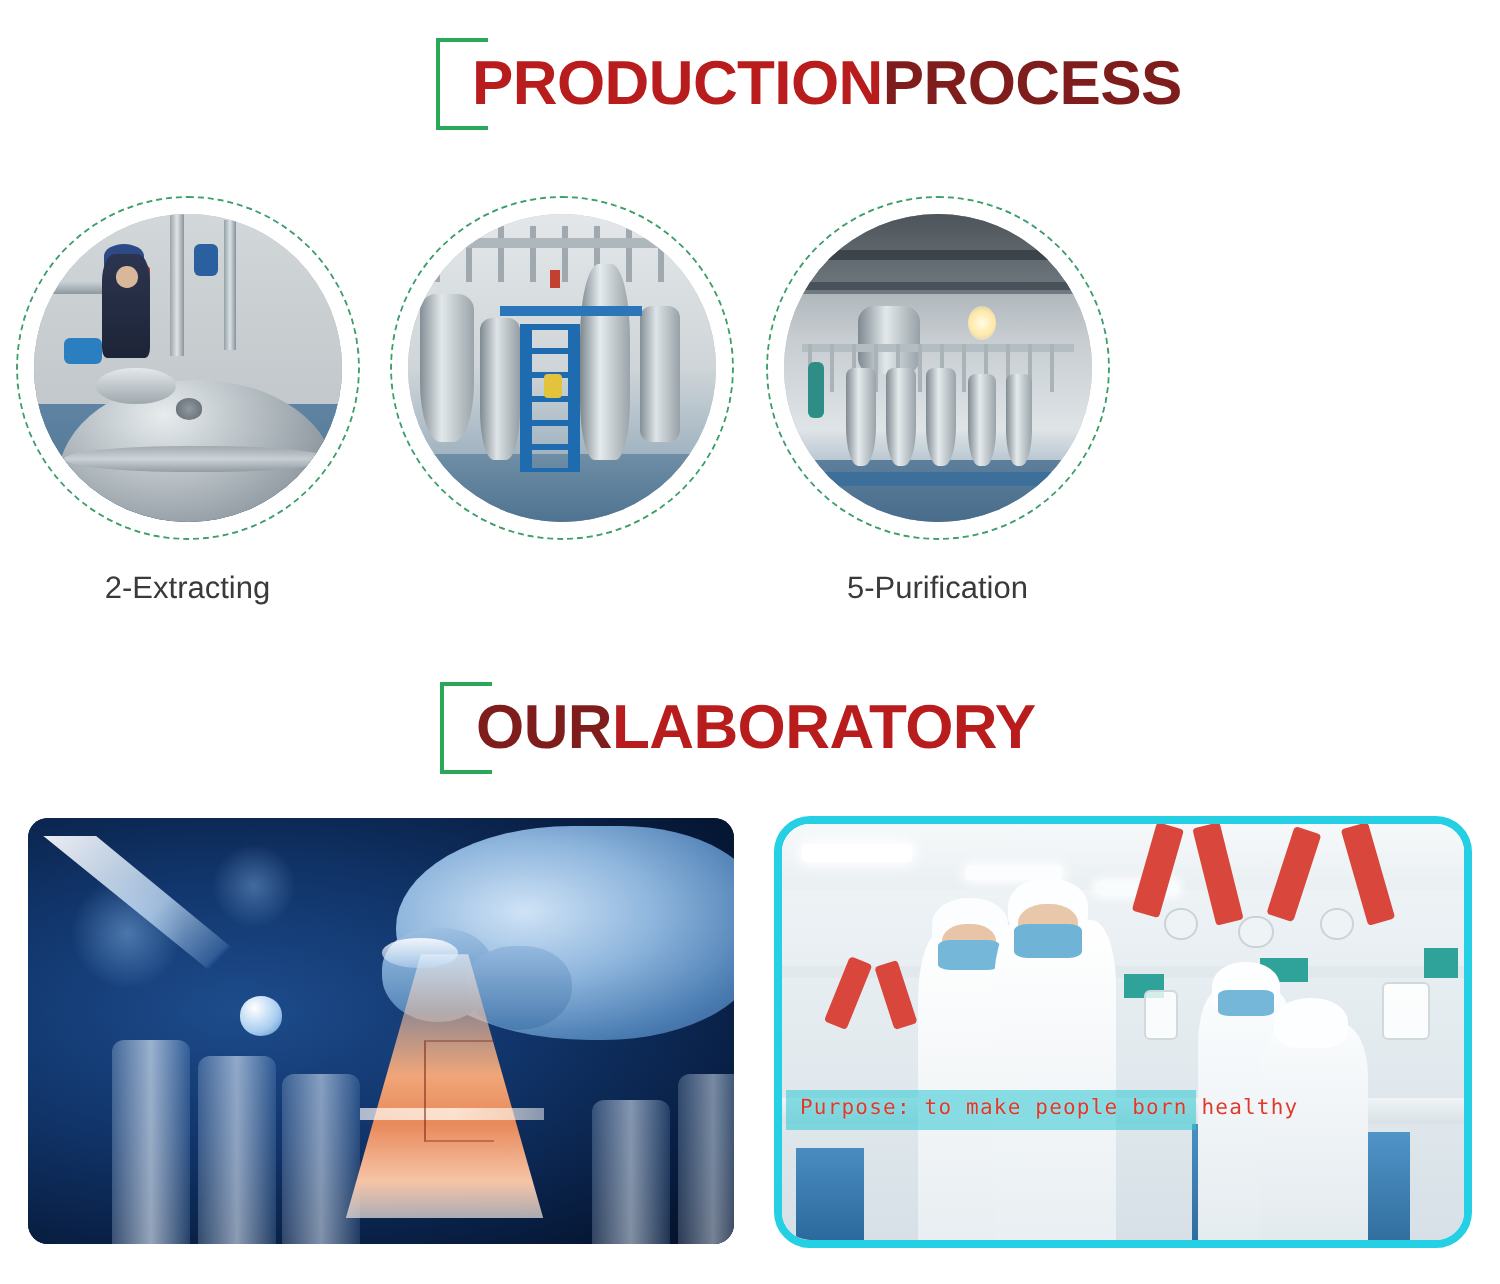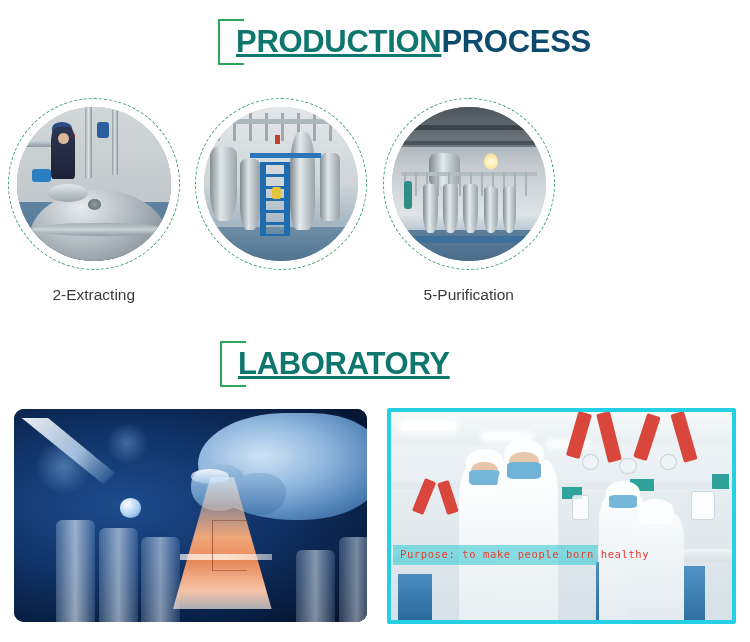--- a/index.html
+++ b/index.html
@@ -28,22 +28,22 @@
     margin-right: -8px;
     flex: 0 0 auto;
   }
   .title-text {
     font-size: 31px;
     font-weight: 700;
     letter-spacing: -0.3px;
     line-height: 46px;
     font-family: "Liberation Sans", sans-serif;
   }
-  .t-green { color: #0f766e; text-decoration: underline; }
-  .t-dark  { color: #0c4a6e; }
+  .t-green { color: #b91c1c; }
+  .t-dark  { color: #7f1d1d; }
 
   #title-production { left: 218px; top: 18px; }
   #title-laboratory { left: 220px; top: 340px; }
 
   
   .process-row {
     position: absolute;
     left: 0; top: 98px;
     width: 750px; height: 215px;
     display: flex;
@@ -165,21 +165,21 @@
     left: 14px; top: 409px;
     width: 353px; height: 213px;
     border-radius: 10px;
     overflow: hidden;
     background: #0a1c3a;
   }
   .lab-right {
     position: absolute;
     left: 387px; top: 408px;
     width: 349px; height: 216px;
-    border-radius: 2px;
+    border-radius: 18px;
     border: 4px solid #25cfe4;
     overflow: hidden;
     background: #eef3f5;
   }
   .lab-right-inner { position: absolute; inset: 0; }
 
   
   .ll-bg      { inset: 0; background: radial-gradient(ellipse at 30% 45%,#1d4c8c 0%,#11356b 40%,#071b3c 80%,#040f26 100%); }
   .ll-bokeh1  { left: 6%; top: 14%; width: 16%; height: 26%; background: radial-gradient(circle,rgba(140,190,240,.45),rgba(140,190,240,0) 70%); border-radius: 50%; }
   .ll-bokeh2  { left: 26%; top: 6%; width: 12%; height: 20%; background: radial-gradient(circle,rgba(160,205,250,.35),rgba(160,205,250,0) 70%); border-radius: 50%; }
@@ -353,20 +353,21 @@
         </div>
       </div>
       <div class="step-label">5-Purification</div>
     </div>
 
 
   </div>
 
   <div class="section-title" id="title-laboratory">
     <span class="title-bracket"></span>
+    <span class="title-text t-dark">OUR</span>
     <span class="title-text t-green"> LABORATORY</span>
   </div>
 
   <div class="lab-left">
     <div class="sh ll-bg"></div>
     <div class="sh ll-bokeh1"></div>
     <div class="sh ll-bokeh2"></div>
     <div class="sh ll-bokeh3"></div>
     <div class="sh ll-tube1"></div>
     <div class="sh ll-tube2"></div>

